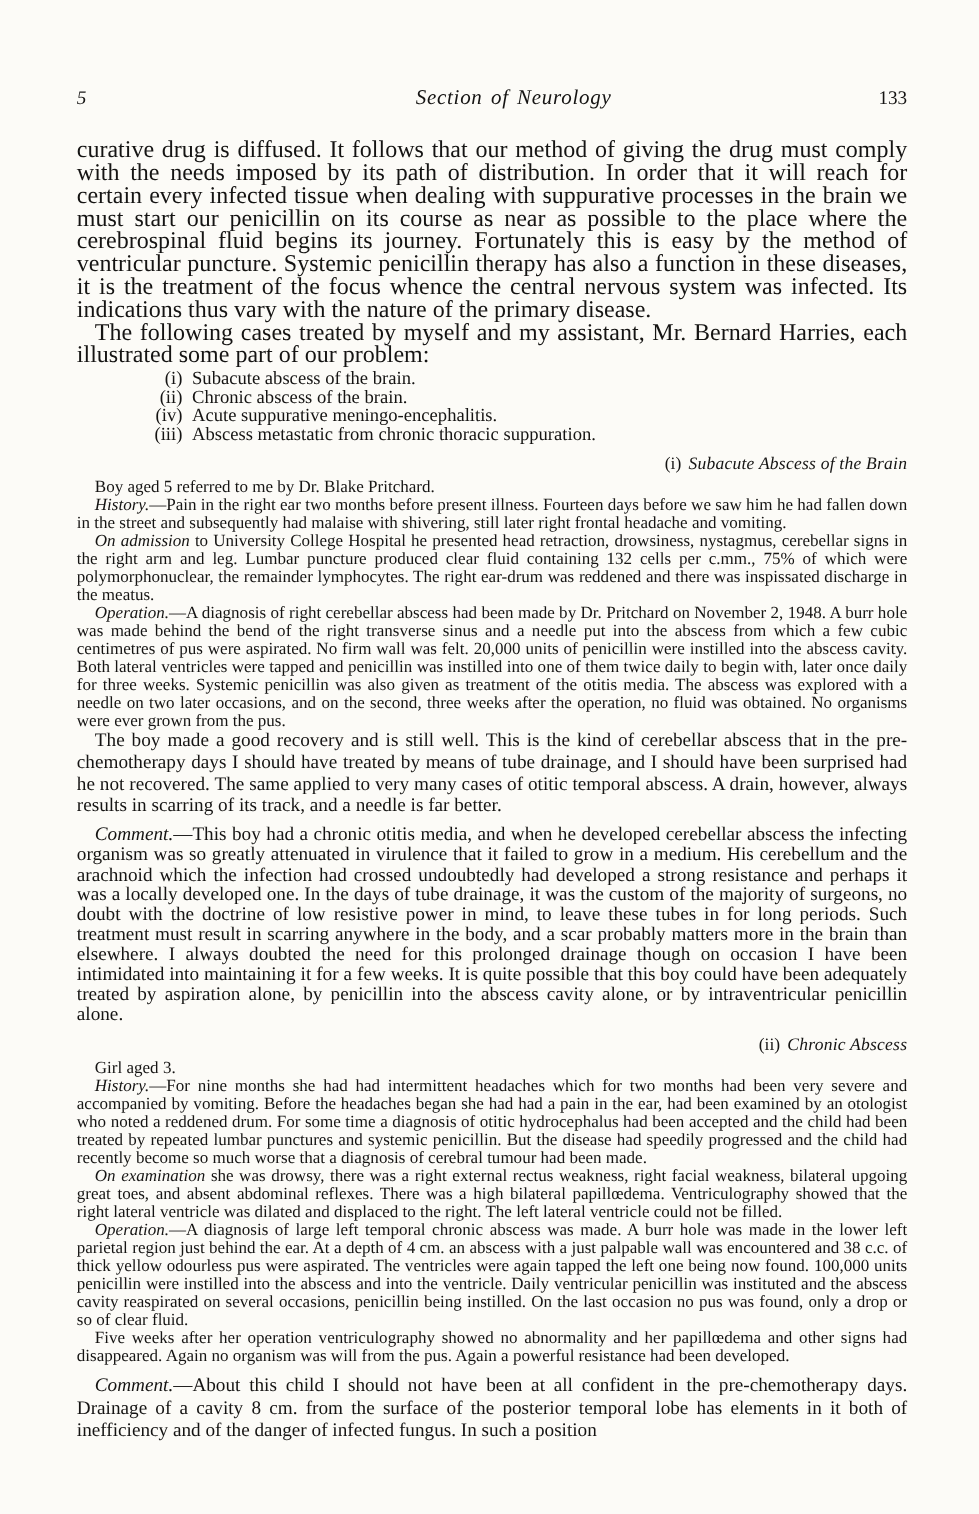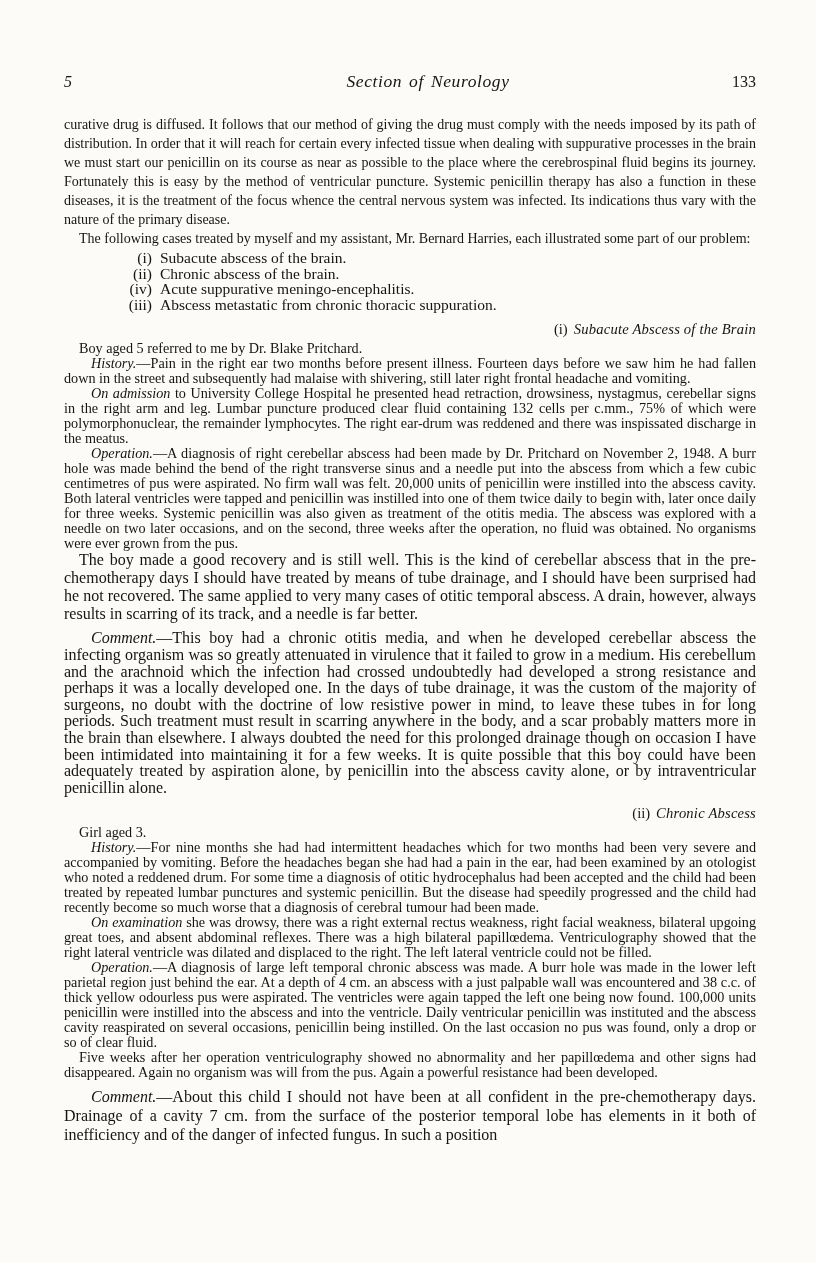--- a/index.html
+++ b/index.html
@@ -37,27 +37,27 @@
     letter-spacing: 0.6px;
     word-spacing: 2px;
     margin-left: 36px;
   }
   .running-head .pnum-right {
     width: 60px;
     text-align: right;
   }
   
   p { margin: 0; text-align: justify; }
-  .lg      { font-size: 14px;   line-height: 19px; }
+  .lg      { font-size: 20px;   line-height: 19px; }
   .sm      { font-size: 14.2px; line-height: 15px; }
   .indent  { text-indent: 15px; }
   .recovery { font-size: 16px; line-height: 18px; }
   .comment  { font-size: 16px; line-height: 16.6px; margin-top: 7px; }
   .comment.wide { line-height: 19px; }
-  i.lead { font-style: italic; margin-left: 12px; }
+  i.lead { font-style: italic; }
   
   .case-list { margin: 2px 0 6px 0; }
   .list-row {
     display: flex;
     font-size: 15.5px;
     line-height: 15.6px;
   }
   .list-num  { width: 88px; text-align: right; flex: none; }
   .list-text { margin-left: 8px; }
   
@@ -130,16 +130,16 @@
     <i class="lead">History.</i><span>—For nine months she had had intermittent headaches which for two months had been very severe and accompanied by vomiting.  Before the headaches began she had had a pain in the ear, had been examined by an otologist who noted a reddened drum.  For some time a diagnosis of otitic hydrocephalus had been accepted and the child had been treated by repeated lumbar punctures and systemic penicillin.  But the disease had speedily progressed and the child had recently become so much worse that a diagnosis of cerebral tumour had been made.</span>
   </p>
   <p class="sm indent">
     <i class="lead">On examination</i><span> she was drowsy, there was a right external rectus weakness, right facial weakness, bilateral upgoing great toes, and absent abdominal reflexes.  There was a high bilateral papillœdema. Ventriculography showed that the right lateral ventricle was dilated and displaced to the right.  The left lateral ventricle could not be filled.</span>
   </p>
   <p class="sm indent">
     <i class="lead">Operation.</i><span>—A diagnosis of large left temporal chronic abscess was made.  A burr hole was made in the lower left parietal region just behind the ear.  At a depth of 4 cm. an abscess with a just palpable wall was encountered and 38 c.c. of thick yellow odourless pus were aspirated.  The ventricles were again tapped the left one being now found.  100,000 units penicillin were instilled into the abscess and into the ventricle.  Daily ventricular penicillin was instituted and the abscess cavity reaspirated on several occasions, penicillin being instilled.  On the last occasion no pus was found, only a drop or so of clear fluid.</span>
   </p>
   <p class="sm indent">Five weeks after her operation ventriculography showed no abnormality and her papillœdema and other signs had disappeared.  Again no organism was will from the pus.  Again a powerful resistance had been developed.</p>
   <p class="comment wide indent">
-    <i class="lead">Comment.</i><span>—About this child I should not have been at all confident in the pre-chemotherapy days.  Drainage of a cavity 7 cm. from the surface of the posterior temporal lobe has elements in it both of inefficiency and of the danger of infected fungus.  In such a position</span>
+    <i class="lead">Comment.</i><span>—About this child I should not have been at all confident in the pre-chemotherapy days.  Drainage of a cavity 8 cm. from the surface of the posterior temporal lobe has elements in it both of inefficiency and of the danger of infected fungus.  In such a position</span>
   </p>
 
 </div>
 
 </body></html>

